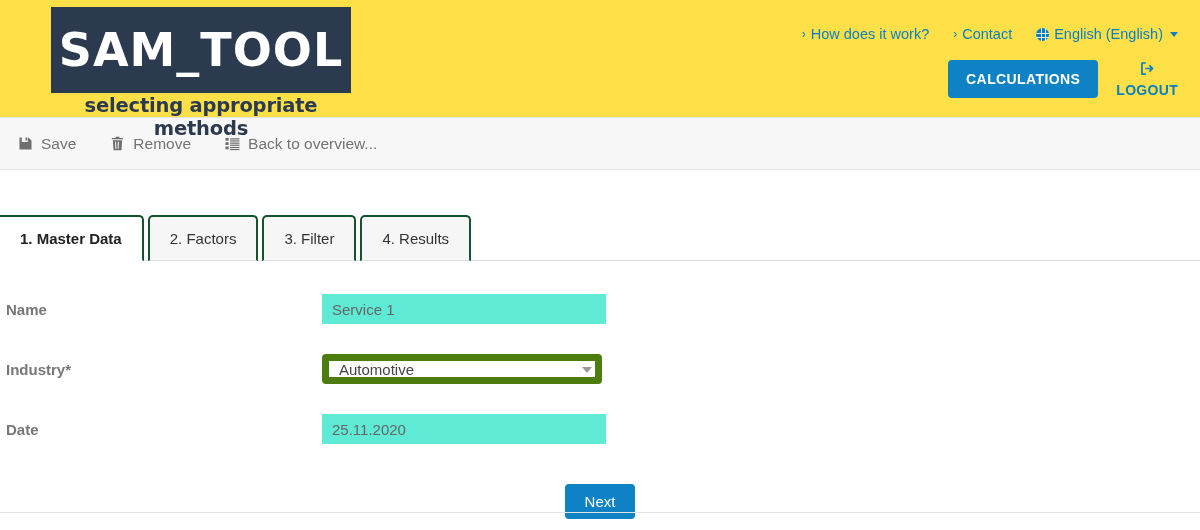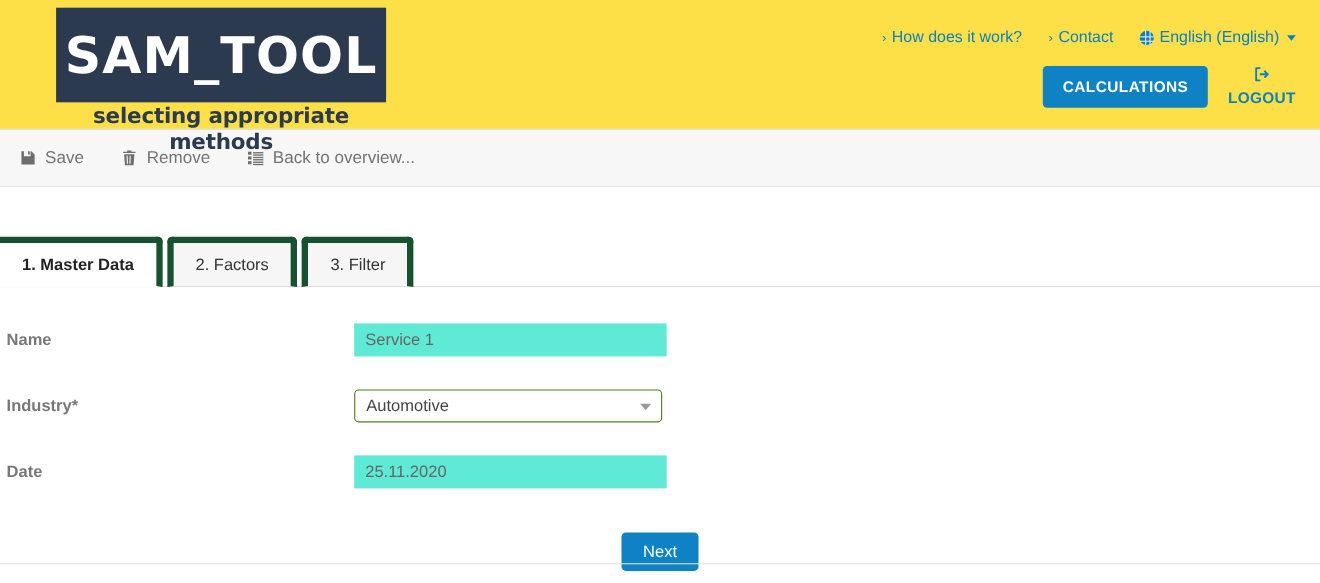--- a/index.html
+++ b/index.html
@@ -101,20 +101,21 @@
     border-left: 4px solid transparent;
     border-right: 4px solid transparent;
     border-top: 5px solid #0a7fc1;
     margin-left: 2px;
   }
 
   .header-actions {
     position: absolute;
     right: 22px; top: 60px;
     display: flex;
+    align-items: center;
     gap: 18px;
     margin-left: 32px;
   }
   .btn-calculations {
     background: #0e82c4;
     color: #ffffff;
     border: none;
     border-radius: 4px;
     padding: 11px 18px 11px 18px;
     font-size: 14px;
@@ -178,21 +179,21 @@
   .tab {
     position: relative;
     z-index: 2;
     height: 46px;
     display: flex;
     align-items: center;
     padding: 0 20px;
     font-size: 15px;
     color: #333333;
     background: #f6f6f6;
-    border: 6px solid #14532d;
+    border: 2px solid #14532d;
     border-bottom: 1px solid #dddddd;
     border-radius: 5px 5px 0 0;
     margin-right: 4px;
     cursor: pointer;
     white-space: nowrap;
   }
   .tab.active {
     background: #ffffff;
     font-weight: bold;
     border-bottom-color: #ffffff;
@@ -230,21 +231,21 @@
   }
   .select-wrap {
     position: relative;
     width: 280px;
     height: 30px;
   }
   .select-box {
     width: 280px;
     height: 30px;
     background: #ffffff;
-    border: 1px solid #4d7c0f;
+    border: 7px solid #4d7c0f;
     border-radius: 4px;
     color: #444444;
     font-size: 15px;
     padding: 0 26px 0 10px;
     display: flex;
     align-items: center;
     cursor: pointer;
   }
   .select-caret {
     position: absolute;
@@ -361,20 +362,23 @@
   <div class="tabstrip">
     <div class="tab active">
       <span>1. Master Data</span>
     </div>
     <div class="tab">
       <span>2. Factors</span>
     </div>
     <div class="tab">
       <span>3. Filter</span>
     </div>
+    <div class="tab">
+      <span>4. Results</span>
+    </div>
   </div>
 
   <div class="form">
 
     <div class="form-row">
       <div class="form-label">Name</div>
       <div class="field-readonly">Service 1</div>
     </div>
 
     <div class="form-row">

